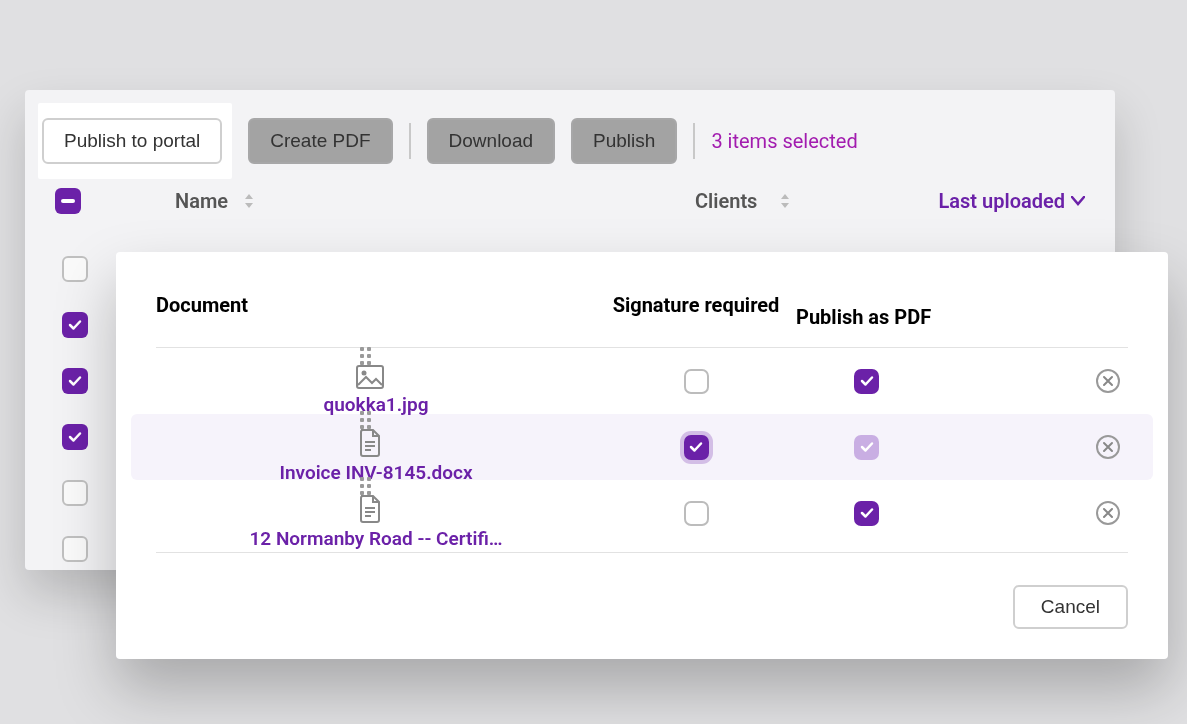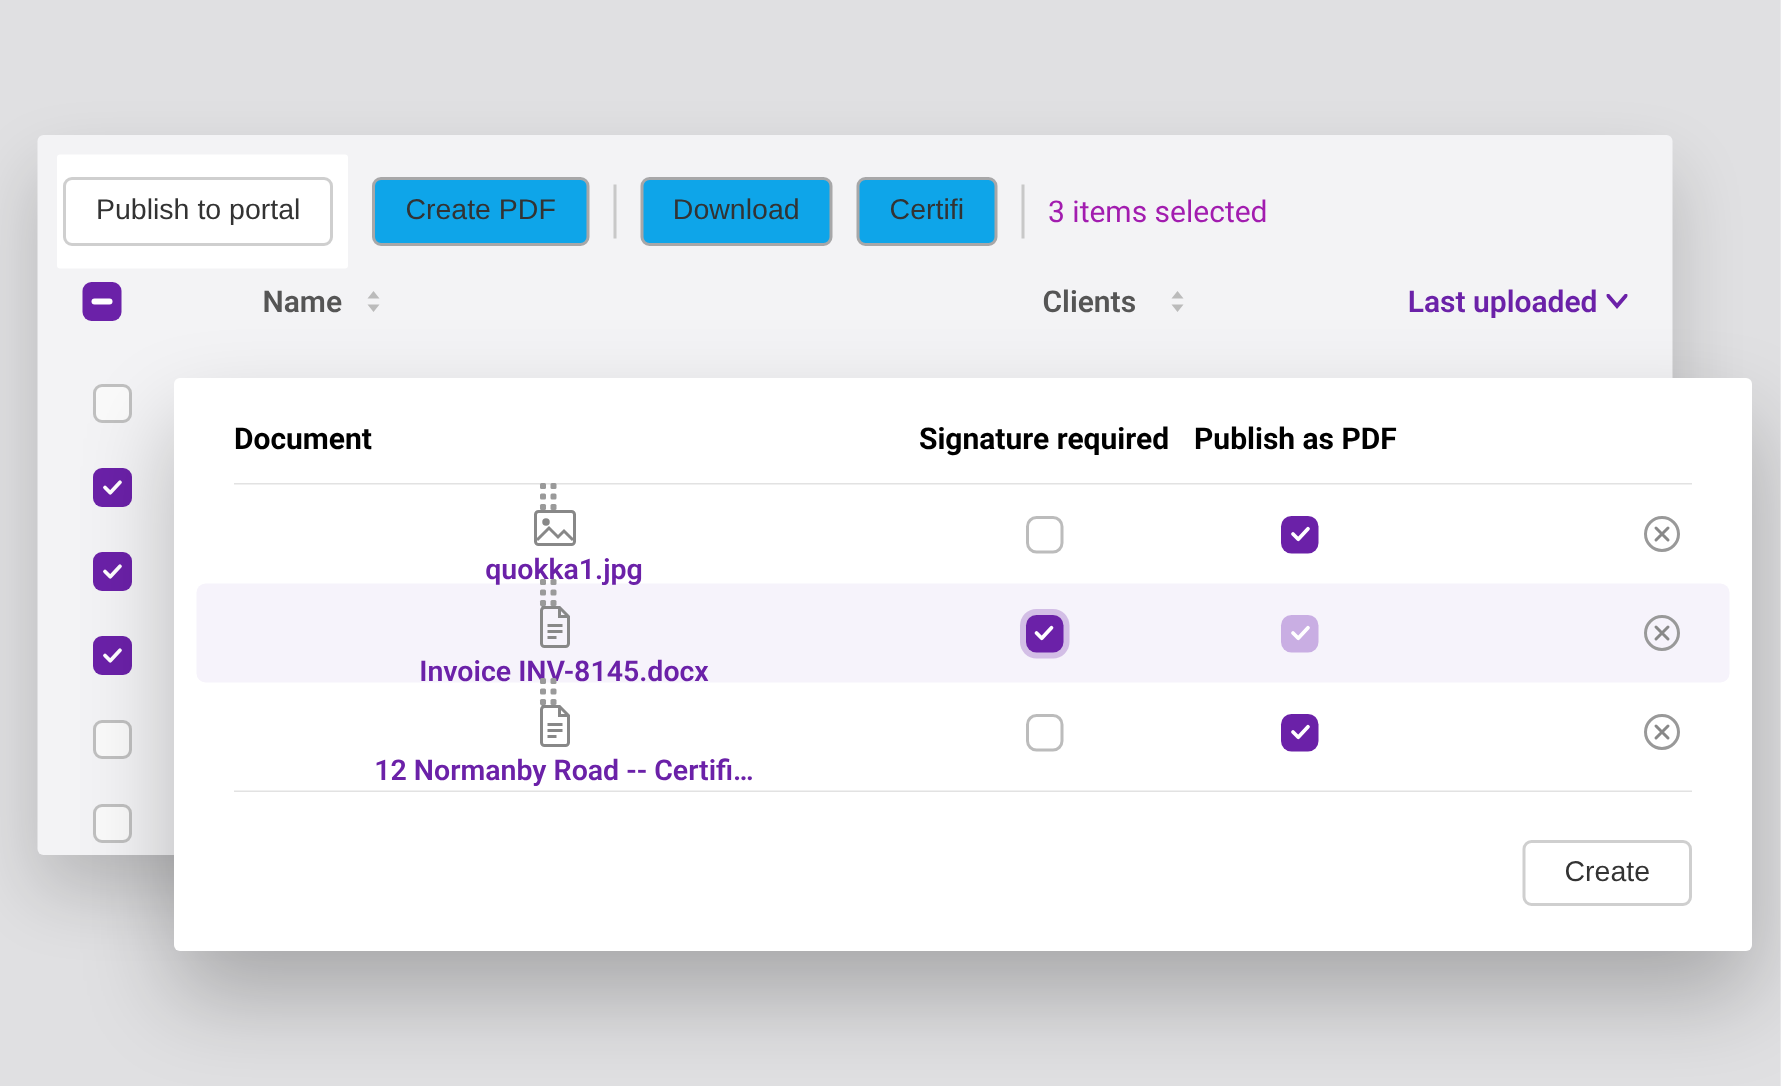--- a/index.html
+++ b/index.html
@@ -42,21 +42,21 @@
 }
 
 .btn {
   display: inline-flex;
   align-items: center;
   justify-content: center;
   height: 46px;
   padding: 0 20px;
   font-size: 19px;
   color: #333;
-  background: #0ea5e9;
+  background: #a3a3a3;
   border: 2px solid #a7a7a8;
   border-radius: 6px;
   cursor: pointer;
 }
 
 .btn-publish { background: #fff; border-color: #cfcfcf; }
 
 .toolbar-sep {
   width: 2px;
   height: 36px;
@@ -129,21 +129,21 @@
   display: flex;
   align-items: center;
   padding: 28px 0 18px 0;
   border-bottom: 1px solid #e2e2e2;
   font-weight: 700;
   font-size: 20px;
   color: #000000;
 }
 .dlg-col-doc { width: 440px; }
 .dlg-col-sig { width: 200px; text-align: center; }
-.dlg-col-pdf { width: 180px; text-align: left; }
+.dlg-col-pdf { width: 180px; text-align: left; margin-top: 25px; }
 .dlg-col-rem { flex: 1; }
 
 .dlg-row {
   display: flex;
   align-items: center;
   height: 66px;
 }
 .dlg-row.active {
   background: #f6f3fb;
   margin: 0 -25px;
@@ -237,21 +237,21 @@
 
 <div class="bg-panel"></div>
 
 <div class="toolbar">
   <div class="highlight-wrap">
     <button class="btn btn-publish">Publish to portal</button>
   </div>
   <button class="btn">Create PDF</button>
   <div class="toolbar-sep"></div>
   <button class="btn">Download</button>
-  <button class="btn">Certifi</button>
+  <button class="btn">Publish</button>
   <div class="toolbar-sep"></div>
   <span class="selected-count">3 items selected</span>
 </div>
 
 <div class="header-row">
   <div class="hdr-cb-wrap">
     <div class="cb cb-indet">
         <div class="dash"></div>
       </div>
   </div>
@@ -422,15 +422,15 @@
               <path d="M2 2 L10 10 M10 2 L2 10" stroke="#888" stroke-width="2" stroke-linecap="round"></path>
             </svg>
           </div>
         </div>
       </div>
     </div>
 
   <div class="dlg-divider"></div>
 
   <div class="dlg-footer">
-    <button class="fbtn fbtn-cancel">Create</button>
+    <button class="fbtn fbtn-cancel">Cancel</button>
   </div>
 </div>
 
 </body></html>

